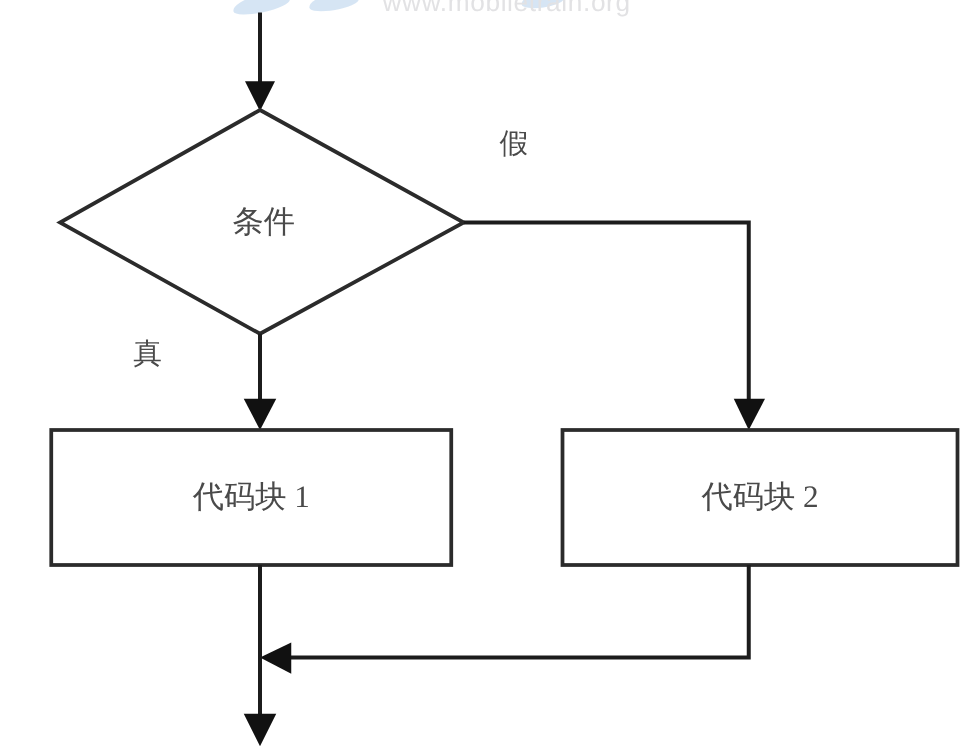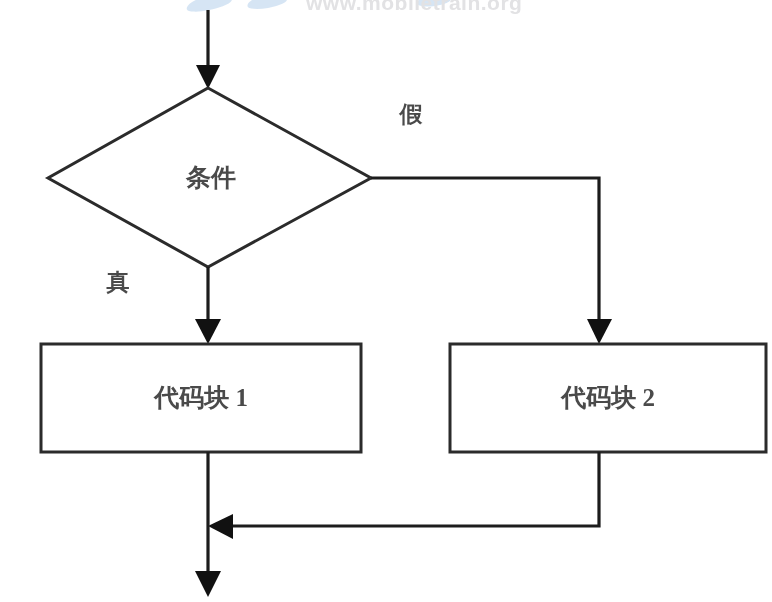--- a/index.html
+++ b/index.html
@@ -10,21 +10,20 @@
   }
   body {
     font-family: "Liberation Serif", "DejaVu Serif", serif;
   }
   #canvas {
     position: relative;
     width: 772px;
     height: 602px;
     background: #ffffff;
     overflow: hidden;
-    font-weight: bold;
   }
   svg#diagram {
     position: absolute;
     left: 0;
     top: 0;
     width: 772px;
     height: 602px;
     display: block;
   }
   .node-label {

